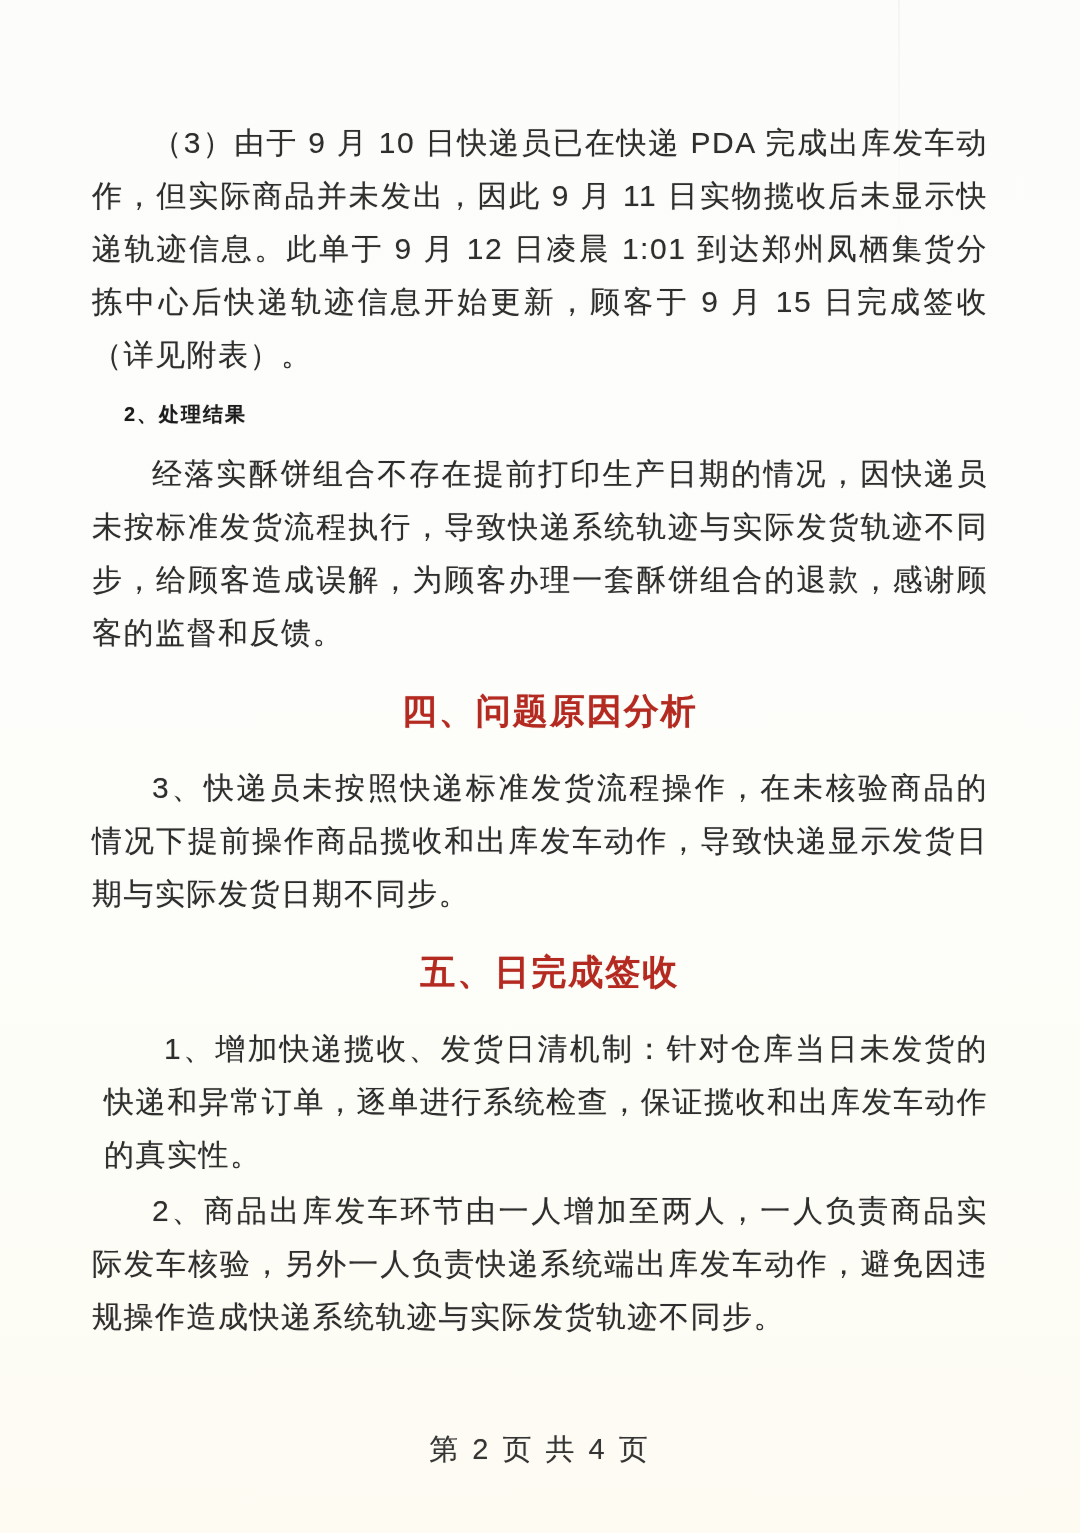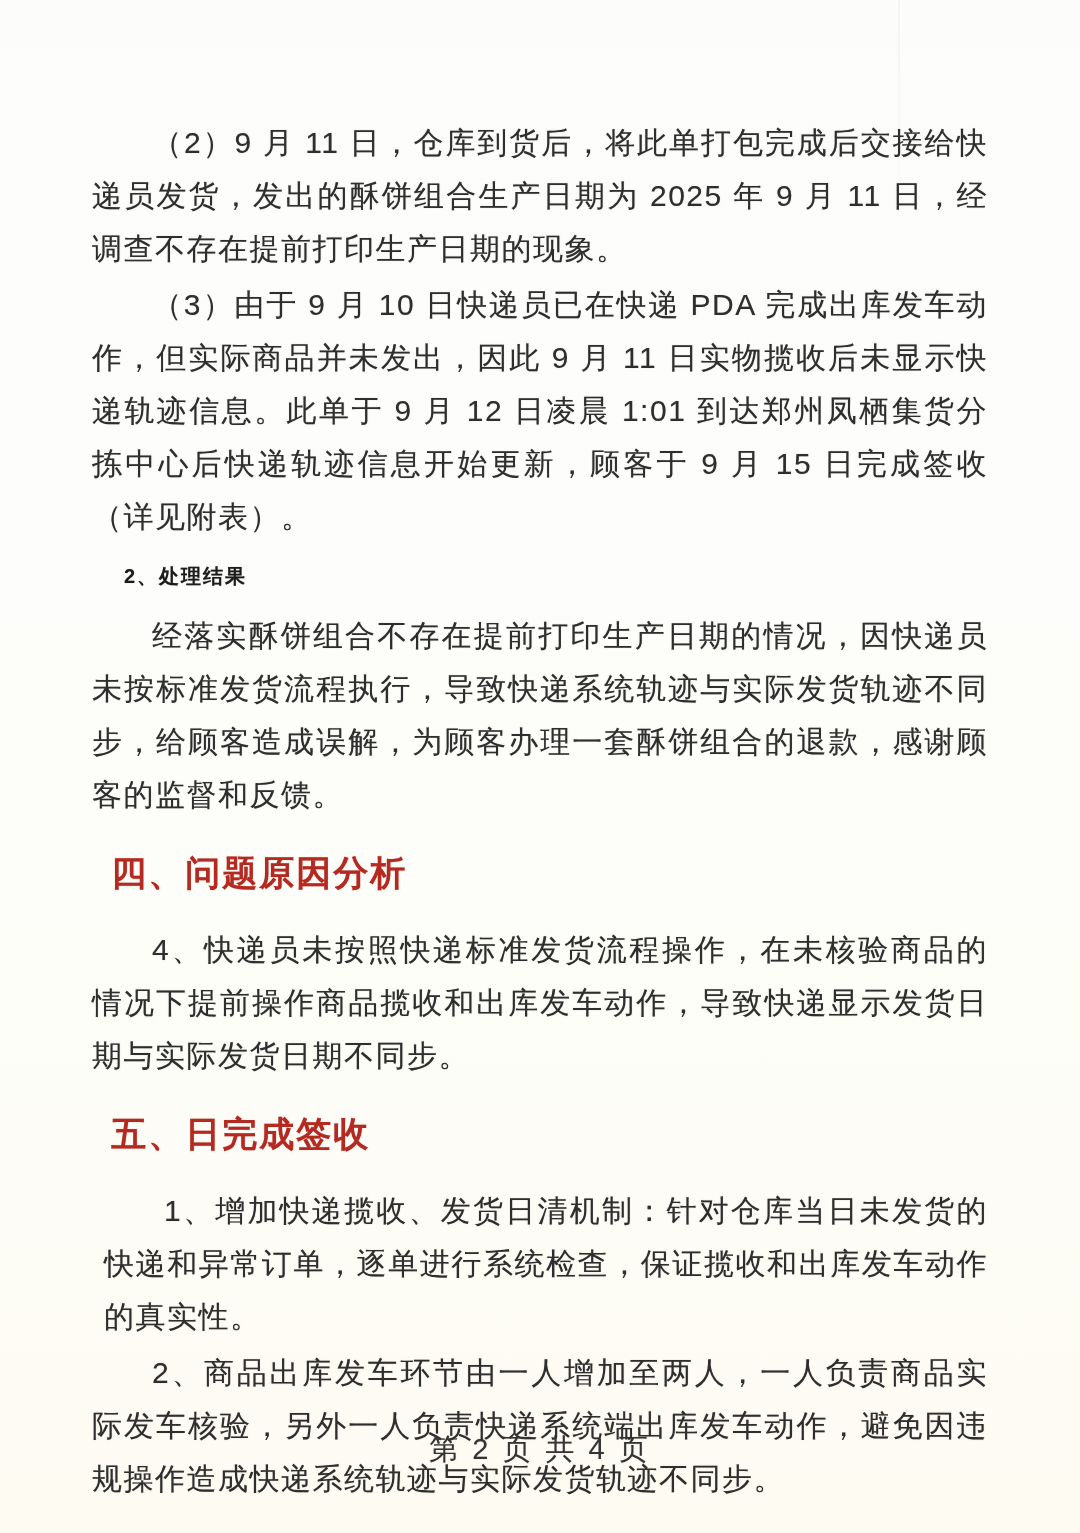--- a/index.html
+++ b/index.html
@@ -56,20 +56,21 @@
   }
   .redhead {
     margin: 26px 0 24px 0;
     font-size: 35px;
     line-height: 52px;
     letter-spacing: 2px;
     font-weight: bold;
     color: #b42a21;
     text-indent: 0.55em;
     text-shadow: 0 0 1px rgba(160,30,20,0.4);
+    text-align: center;
   }
   .gap-sm { margin-top: 10px; margin-left: 12px; }
   .gap-md { margin-top: 24px; }
   .footer {
     position: absolute;
     top: 1430px;
     left: 0;
     width: 100%;
     text-align: center;
     font-size: 29px;
@@ -78,31 +79,30 @@
     text-shadow: 0 0 1px rgba(40,40,40,0.3);
   }
 </style>
 </head>
 <body>
 
 <div class="page">
   <div class="crease"></div>
 
   <div class="content">
-    <p class="para">（2）9 月 11 日，仓库到货后，将此单打包完成后交接给快递员发货，发出的酥饼组合生产日期为 2025 年 9 月 11 日，经调查不存在提前打印生产日期的现象。</p>
 
     <p class="para">（3）由于 9 月 10 日快递员已在快递 PDA 完成出库发车动作，但实际商品并未发出，因此 9 月 11 日实物揽收后未显示快递轨迹信息。此单于 9 月 12 日凌晨 1:01 到达郑州凤栖集货分拣中心后快递轨迹信息开始更新，顾客于 9 月 15 日完成签收（详见附表）。</p>
 
     <h3 class="subhead">2、处理结果</h3>
 
     <p class="para">经落实酥饼组合不存在提前打印生产日期的情况，因快递员未按标准发货流程执行，导致快递系统轨迹与实际发货轨迹不同步，给顾客造成误解，为顾客办理一套酥饼组合的退款，感谢顾客的监督和反馈。</p>
 
     <h2 class="redhead">四、问题原因分析</h2>
 
-    <p class="para">4、快递员未按照快递标准发货流程操作，在未核验商品的情况下提前操作商品揽收和出库发车动作，导致快递显示发货日期与实际发货日期不同步。</p>
+    <p class="para">3、快递员未按照快递标准发货流程操作，在未核验商品的情况下提前操作商品揽收和出库发车动作，导致快递显示发货日期与实际发货日期不同步。</p>
 
 
     <h2 class="redhead">五、日完成签收</h2>
 
     <p class="para gap-sm">1、增加快递揽收、发货日清机制：针对仓库当日未发货的快递和异常订单，逐单进行系统检查，保证揽收和出库发车动作的真实性。</p>
 
     <p class="para gap-md">2、商品出库发车环节由一人增加至两人，一人负责商品实际发车核验，另外一人负责快递系统端出库发车动作，避免因违规操作造成快递系统轨迹与实际发货轨迹不同步。</p>
   </div>
 
   <div class="footer">第 2 页 共 4 页</div>

